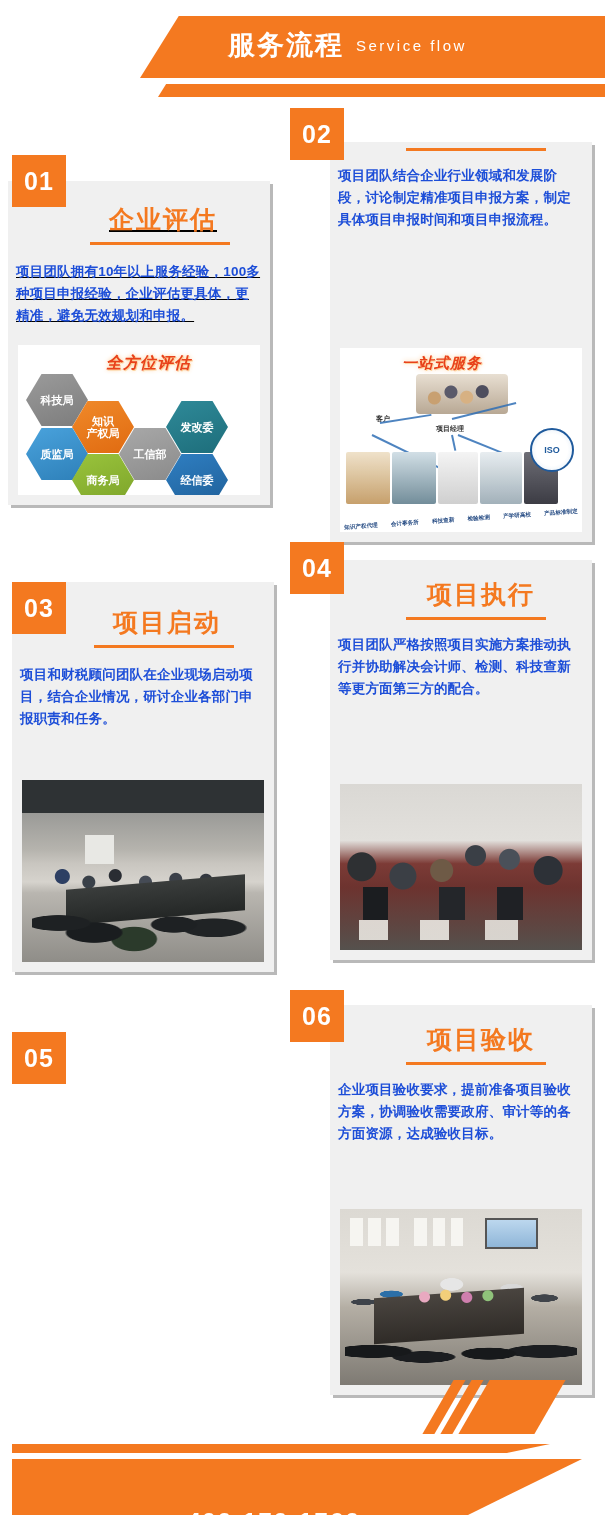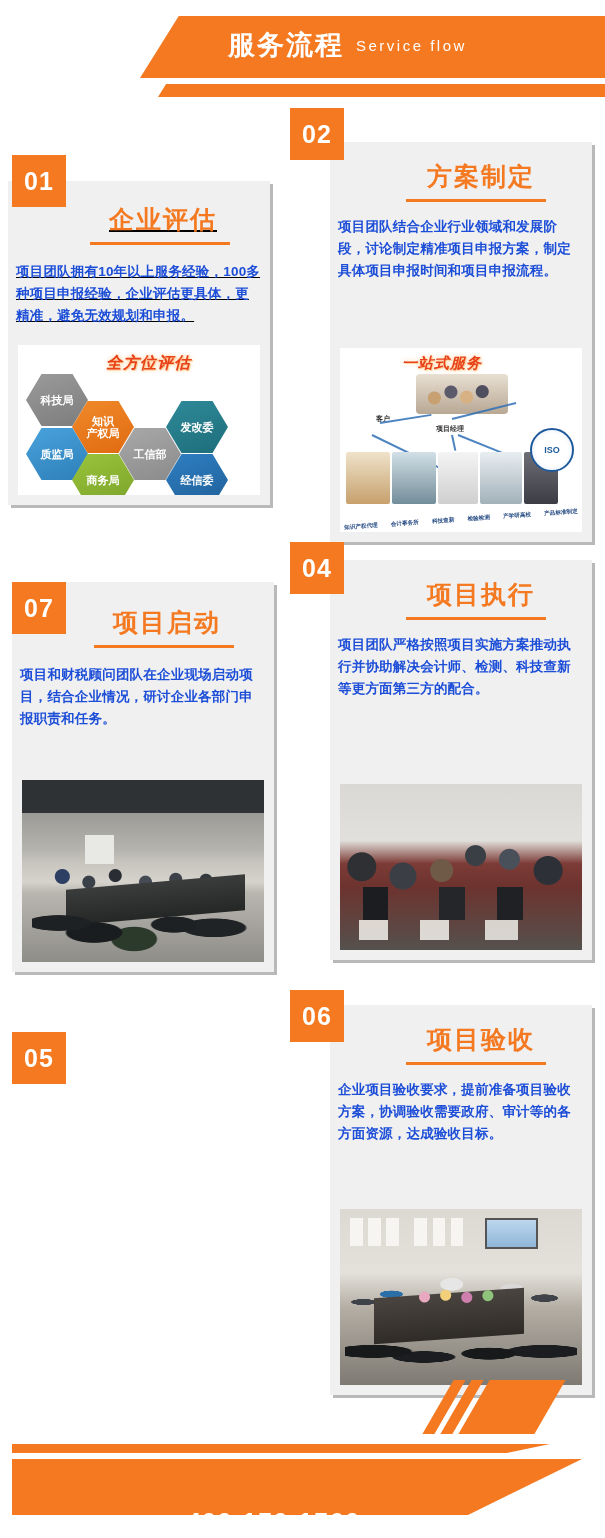--- a/index.html
+++ b/index.html
@@ -484,21 +484,20 @@
       <div class="hex hx-zjj">质监局</div>
       <div class="hex hx-gxb">工信部</div>
       <div class="hex hx-swj">商务局</div>
       <div class="hex hx-fgw">发改委</div>
       <div class="hex hx-jxw">经信委</div>
     </div>
   </div>
 
   <div class="badge" id="badge2">02</div>
   <div class="card card-right" id="card2">
-    <div class="card-title">方案制定</div>
     <div class="title-rule"></div>
     <div class="card-body">项目团队结合企业行业领域和发展阶段，讨论制定精准项目申报方案，制定具体项目申报时间和项目申报流程。</div>
 
     <div class="photofig" id="svcfig">
       <div class="svc-title">一站式服务</div>
       <div class="svc-photo"></div>
       <div class="svc-lbl svc-lbl-kehu">客户</div>
       <div class="svc-lbl svc-lbl-pm">项目经理</div>
       <div class="svc-arrow" style="left:40px; top:74px; width:52px; transform:rotate(-9deg);"></div>
       <div class="svc-arrow" style="left:112px; top:70px; width:66px; transform:rotate(-14deg);"></div>
@@ -515,21 +514,21 @@
         <span>知识产权代理</span>
         <span>会计事务所</span>
         <span>科技查新</span>
         <span>检验检测</span>
         <span>产学研高校</span>
         <span>产品标准制定</span>
       </div>
     </div>
   </div>
 
-  <div class="badge" id="badge3">07</div>
+  <div class="badge" id="badge3">03</div>
   <div class="card card-left" id="card3">
     <div class="card-title">项目启动</div>
     <div class="title-rule"></div>
     <div class="card-body">项目和财税顾问团队在企业现场启动项目，结合企业情况，研讨企业各部门申报职责和任务。</div>
     <div class="ph" id="ph3">
       <div class="ph-room"></div>
       <div class="board"></div>
       <div class="ppl"></div>
       <div class="tbl"></div>
       <div class="chairs"></div>

